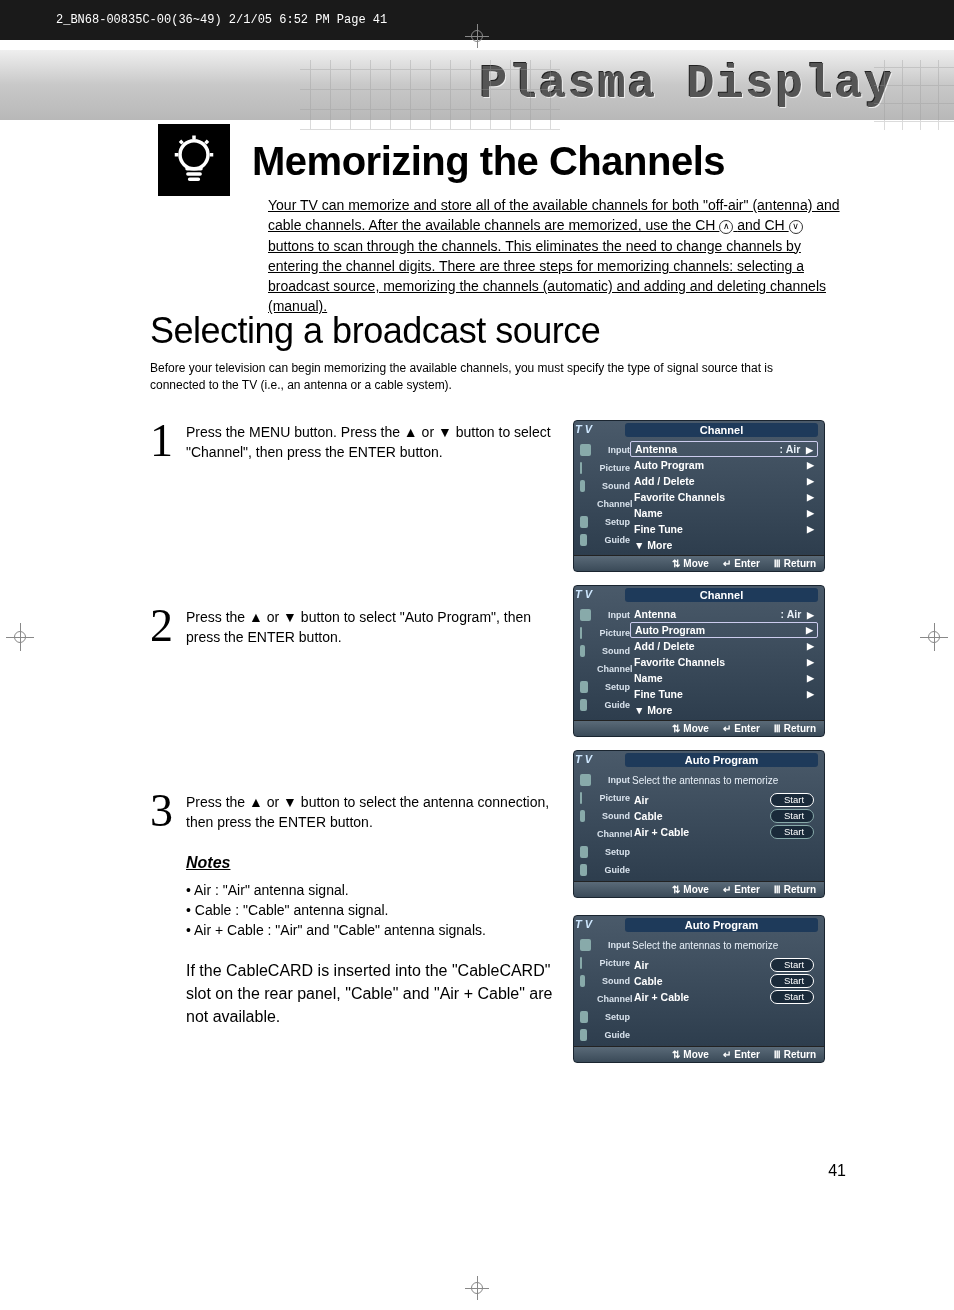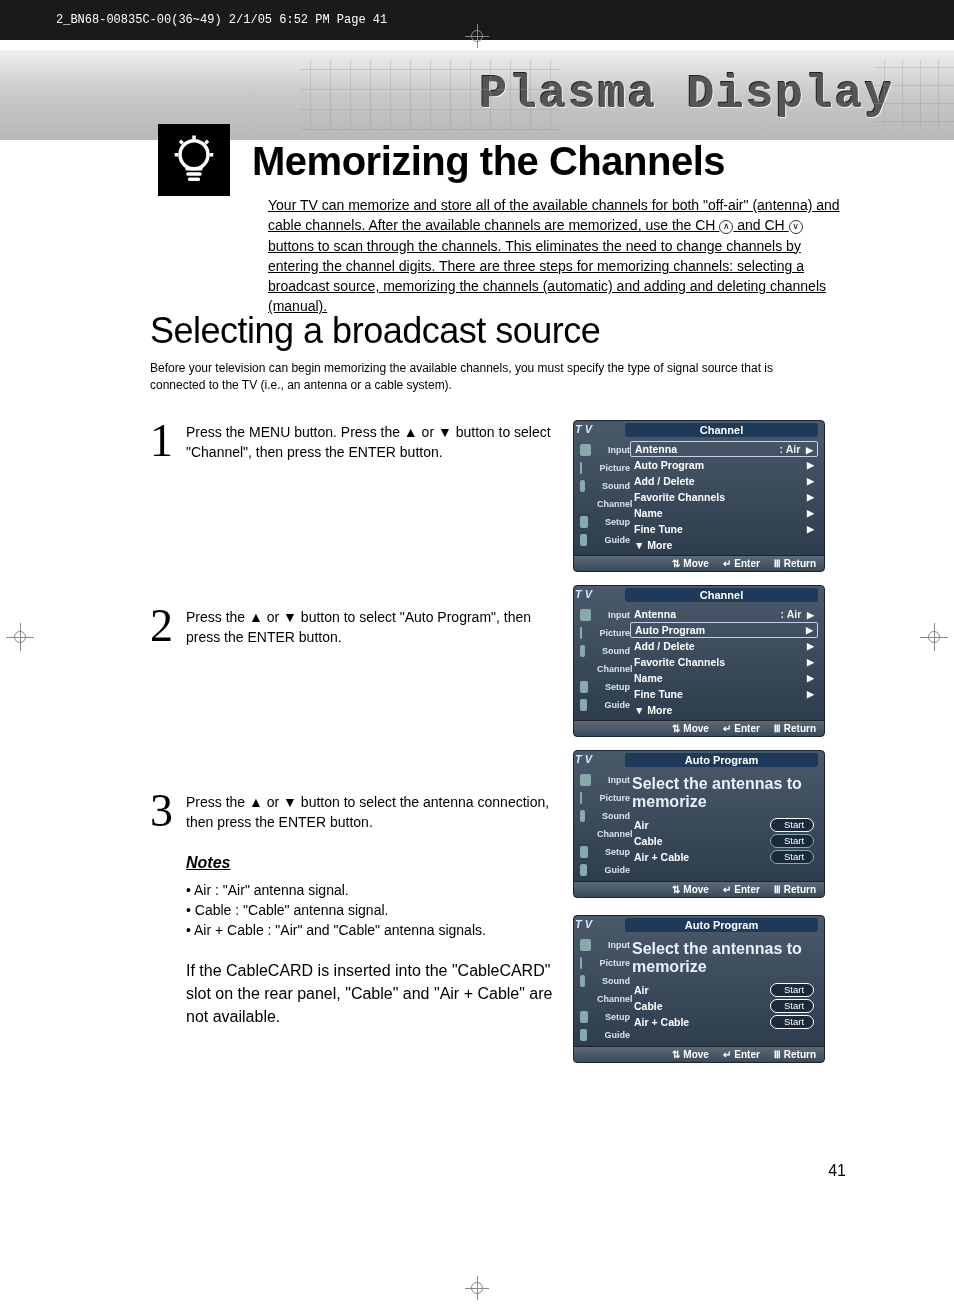--- a/index.html
+++ b/index.html
@@ -49,21 +49,21 @@
   .registration-left { left: 6px; }
   .registration-right { right: 6px; }
   .reg-mark::before, .reg-mark::after {
     content: ""; position: absolute; background: #888;
   }
   .reg-mark::before { left: 50%; top: 0; width: 1px; height: 100%; }
   .reg-mark::after  { top: 50%; left: 0; height: 1px; width: 100%; }
   .reg-circle { position:absolute; left:50%; top:50%; width:12px; height:12px; border:1px solid #888; border-radius:50%; transform:translate(-50%,-50%); }
 
   .metal-band {
-    height: 90px;
+    height: 70px;
     background: linear-gradient(to bottom, #efefef 0%, #c8c8c8 50%, #b8b8b8 100%);
     margin-top: 10px;
     position: relative;
     display: flex;
     justify-content: flex-end;
     align-items: center;
     padding-right: 60px;
   }
   .plasma-title {
     font-family: "Courier New", monospace;
@@ -251,22 +251,22 @@
     color: #fff;
     font-size: 9.5px;
     font-weight: normal;
     width: 44px;
     text-align: center;
     border-radius: 7px;
     padding: 0 0 1px 4px;
   }
   .osd-btn.sel { border-color:#fff; }
   .osd-sub {
-    font-size: 16px;
-    font-weight: bold;
+    font-size: 10px;
+    font-weight: normal;
     color: #e8f0f8;
     padding: 4px 0 6px 2px;
   }
   .page-num {
     position: absolute;
     right: 108px;
     bottom: 130px;
     font-size: 16px;
   }
   .ch-btn {

